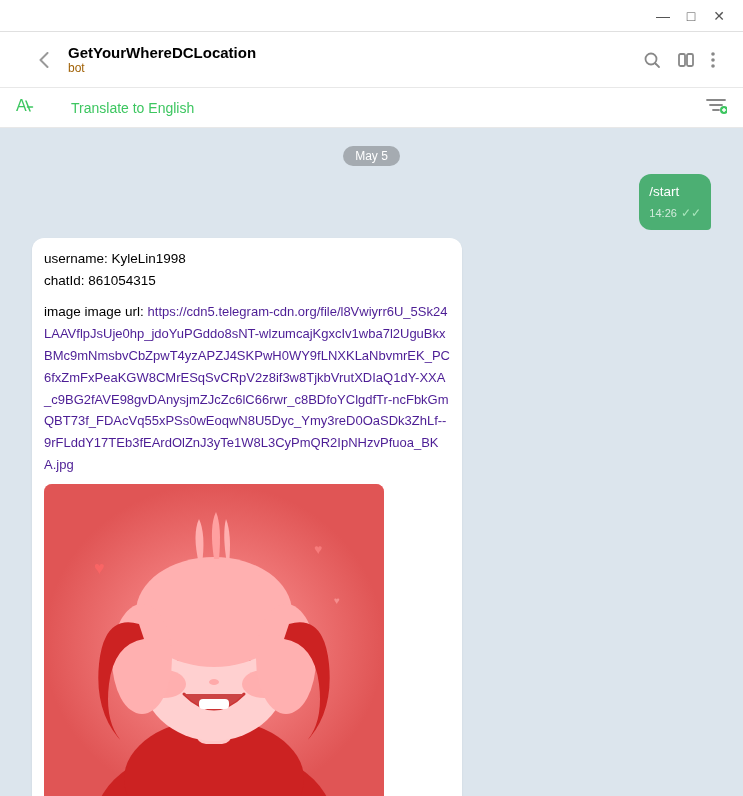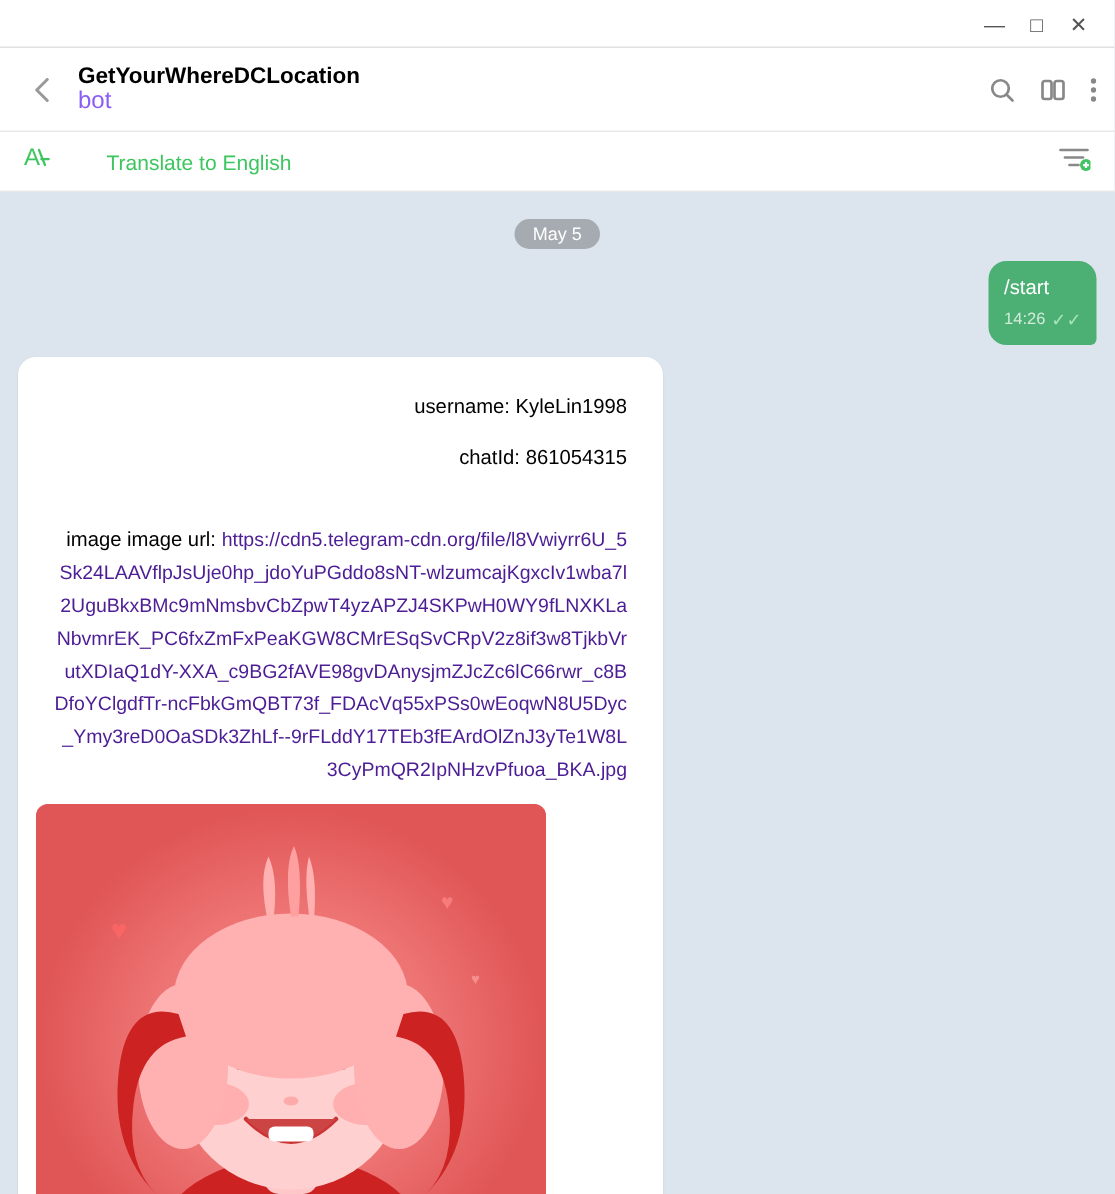--- a/index.html
+++ b/index.html
@@ -33,21 +33,21 @@
       font-size: 14px;
       color: #555;
       margin-left: 4px;
     }
 
     
     .header {
       background: #ffffff;
       display: flex;
       align-items: center;
-      padding: 8px 12px;
+      padding: 8px 28px;
       height: 56px;
       border-bottom: 1px solid #e8e8e8;
     }
     .back-btn {
       width: 32px;
       height: 32px;
       display: flex;
       align-items: center;
       justify-content: center;
       cursor: pointer;
@@ -57,22 +57,22 @@
     }
     .header-info {
       flex: 1;
     }
     .header-title {
       font-size: 15px;
       font-weight: 600;
       color: #000;
     }
     .header-subtitle {
-      font-size: 16px;
-      color: #8b5cf6;
+      font-size: 12px;
+      color: #a16207;
     }
     .header-actions {
       display: flex;
       gap: 16px;
       align-items: center;
     }
     .header-action-btn {
       cursor: pointer;
       color: #888;
       font-size: 18px;
@@ -104,21 +104,21 @@
     .filter-btn {
       color: #888;
       cursor: pointer;
       font-size: 18px;
     }
 
     
     .chat-area {
       flex: 1;
       overflow-y: auto;
-      padding: 10px 12px;
+      padding: 10px 32px;
       background: #dce5ed;
     }
 
     
     .date-divider {
       display: flex;
       justify-content: center;
       margin: 8px 0;
     }
     .date-pill {
@@ -178,22 +178,21 @@
       border-radius: 12px;
       border-bottom-left-radius: 4px;
       padding: 10px 12px;
       max-width: 430px;
       font-size: 13.5px;
       line-height: 1.6;
       color: #000;
       box-shadow: 0 1px 2px rgba(0,0,0,0.08);
     }
     .info-line {
-      margin: 12px;
-      text-align: right;
+      margin: 0;
     }
     .url-link {
       color: #4c1d95;
       word-break: break-all;
       font-size: 13px;
     }
     .section-gap {
       height: 10px;
     }
 

